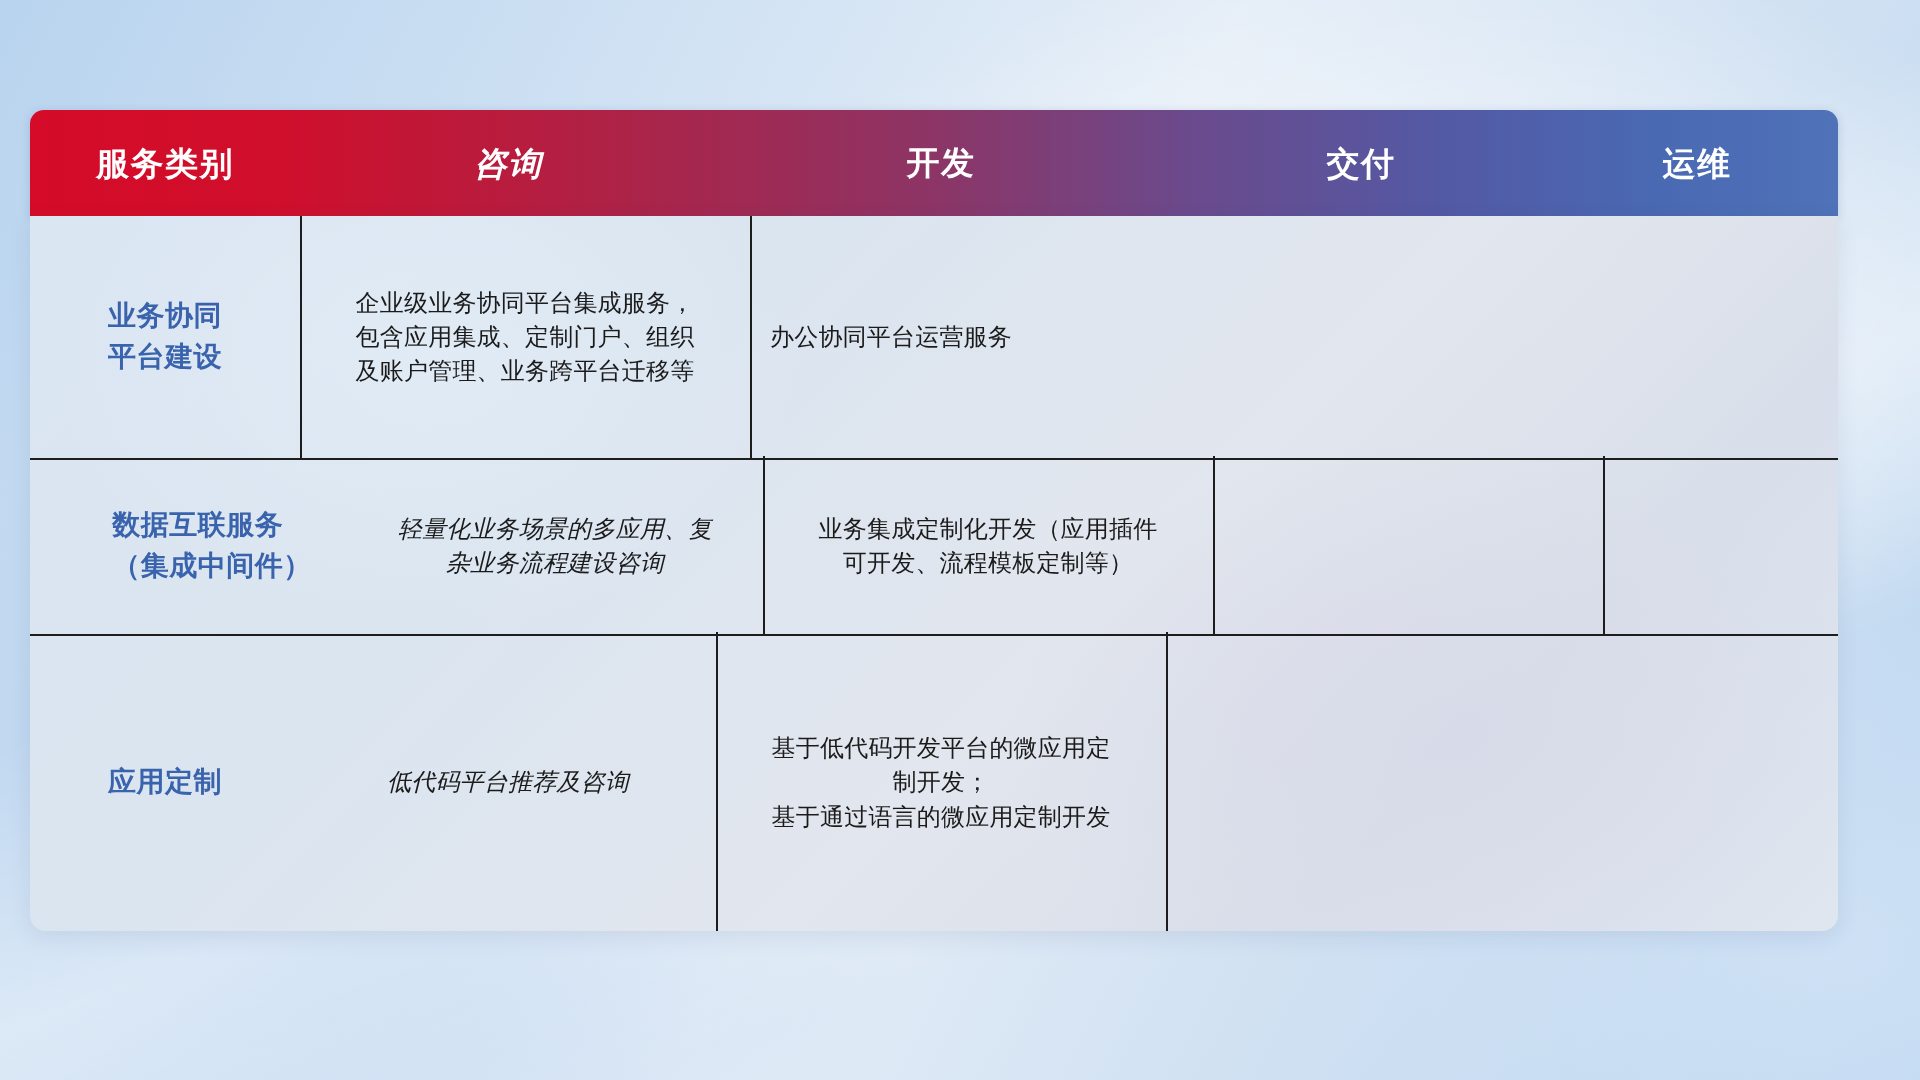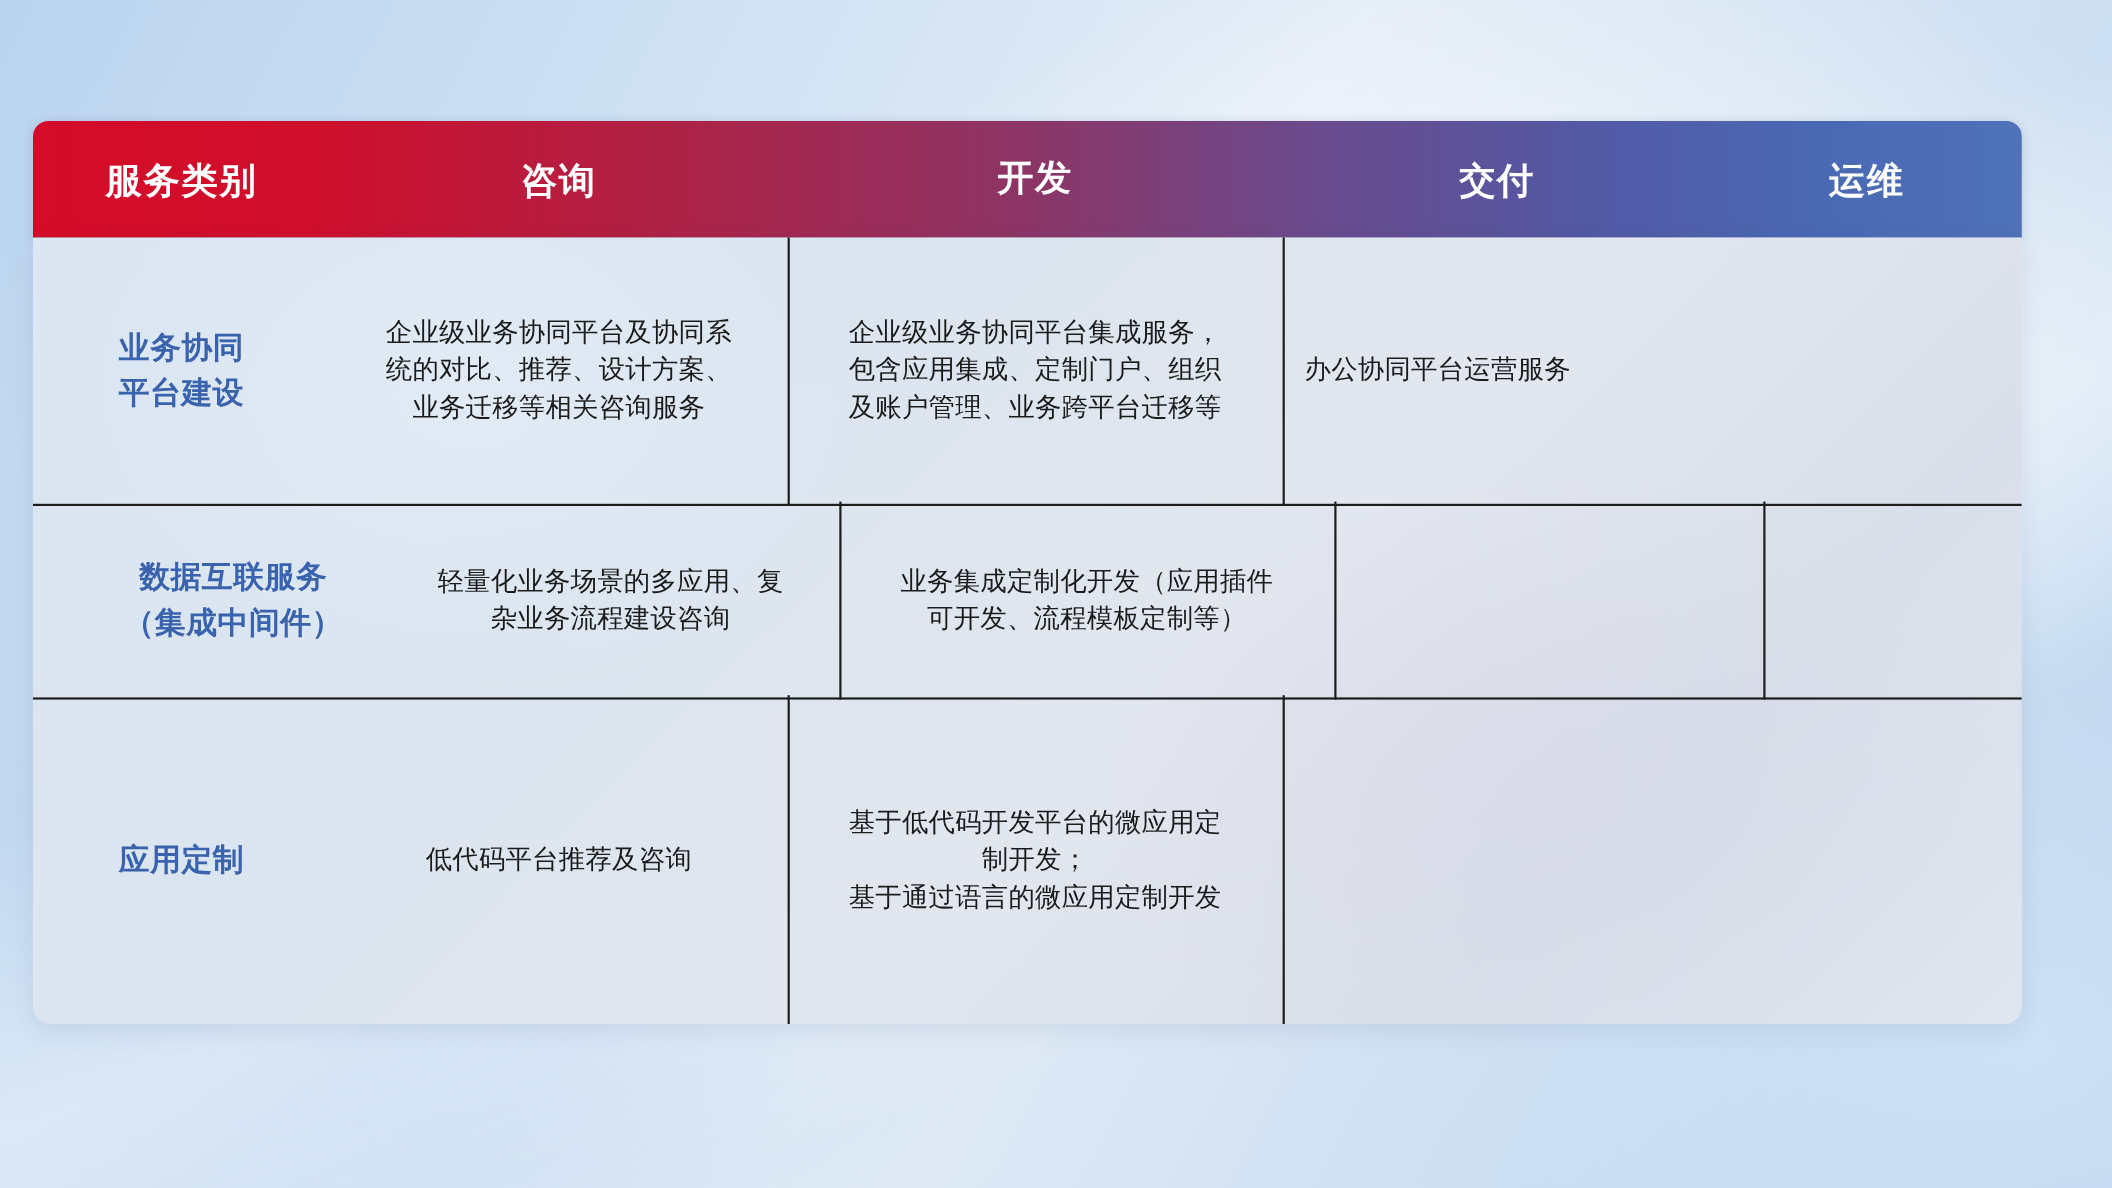--- a/index.html
+++ b/index.html
@@ -115,35 +115,35 @@
     bottom: -2px;
     width: 2px;
     background: #1d1d1d;
   }
 
   .cat {
     color: #3a63ad;
     font-size: 28px;
     font-weight: 700;
     line-height: 1.45;
-    text-align: center;
+    text-align: left;
     letter-spacing: 0.5px;
   }
   .body-text {
     color: #1b1b1b;
     font-size: 24px;
     font-weight: 400;
     line-height: 1.42;
     text-align: center;
     letter-spacing: 0.2px;
   }
 
   
   .c0 { width: 270px; flex: 0 0 270px; }
-  .c1 { width: 416px; flex: 0 0 416px; }
+  .c1 { width: 416px; flex: 0 0 416px; font-style: italic; }
   .c2 { width: 450px; flex: 0 0 450px; font-family: Liberation Serif, serif; }
   .c3 { width: 390px; flex: 0 0 390px; }
   .c4 { width: 282px; flex: 0 0 282px; align-items: center; }
 
   
   .r0 { height: 242px; }
   .r1 { height: 176px; padding-left: 47px; }
   .r2 { height: 297px; }
 </style>
 </head>
@@ -170,23 +170,20 @@
         <span>运维</span>
       </div>
     </div>
 
     <div class="tbody">
 
       <div class="trow r0">
         <div class="td c0">
           <span class="cat">业务协同<br>平台建设</span>
         </div>
-        <div class="td c1">
-          <span class="body-text">企业级业务协同平台及协同系<br>统的对比、推荐、设计方案、<br>业务迁移等相关咨询服务</span>
-        </div>
         <div class="td c2 vline">
           <span class="body-text">企业级业务协同平台集成服务，<br>包含应用集成、定制门户、组织<br>及账户管理、业务跨平台迁移等</span>
         </div>
         <div class="td c4 vline">
           <span class="body-text">办公协同平台运营服务</span>
         </div>
       </div>
 
       <div class="trow r1">
         <div class="td c0">

